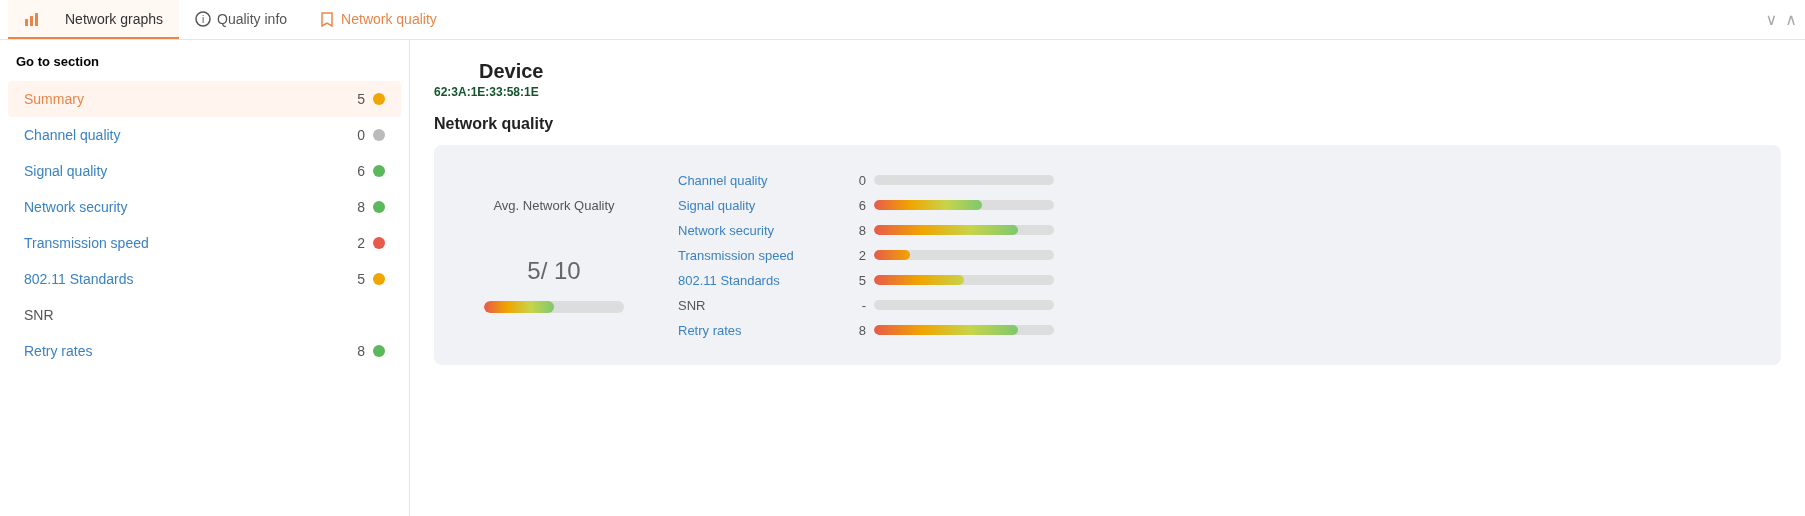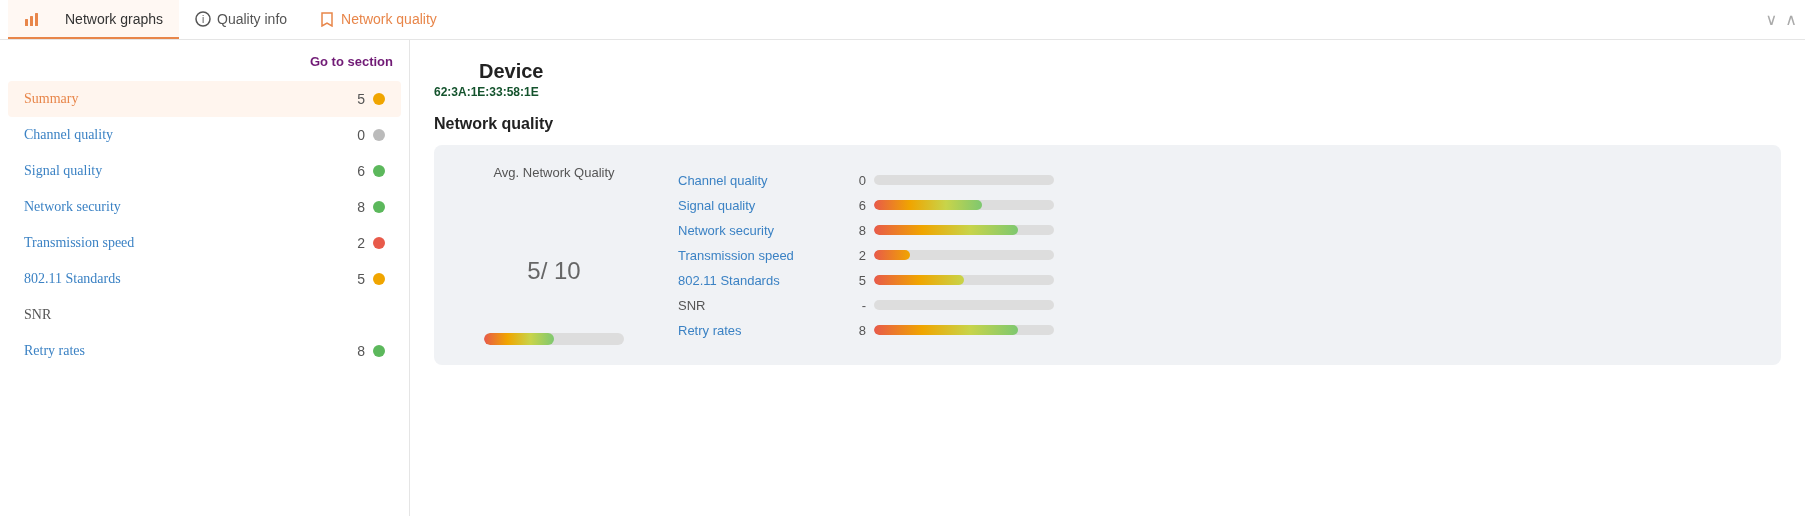--- a/index.html
+++ b/index.html
@@ -54,40 +54,38 @@
     .sidebar {
       width: 410px;
       min-width: 410px;
       border-right: 1px solid #e5e5e5;
       padding: 14px 0;
       overflow-y: auto;
     }
     .sidebar-title {
       font-size: 13px;
       font-weight: 600;
-      color: #701a75;
+      color: #000000;
       padding: 0 16px 12px 16px;
-      text-align: right;
     }
     .sidebar-item {
       display: flex;
       align-items: center;
       justify-content: space-between;
       padding: 10px 16px;
       cursor: pointer;
       border-radius: 4px;
       margin: 0 8px;
     }
     .sidebar-item.active {
       background: #fff5ee;
     }
     .sidebar-item-label {
       font-size: 14px;
       color: #555;
-      font-family: Liberation Serif, serif;
     }
     .sidebar-item.active .sidebar-item-label {
       color: #e8864a;
     }
     .sidebar-item-link .sidebar-item-label {
       color: #3b82c4;
     }
     .sidebar-item-right {
       display: flex;
       align-items: center;
@@ -137,21 +135,21 @@
       border-radius: 8px;
       display: flex;
       padding: 20px;
       gap: 24px;
       min-height: 220px;
     }
     .quality-left {
       display: flex;
       flex-direction: column;
       align-items: center;
-      justify-content: space-between;
+      justify-content: center;
       min-width: 200px;
       gap: 12px;
     }
     .avg-label {
       font-size: 13px;
       color: #555;
       font-weight: 500;
     }
     .avg-score {
       font-size: 64px;

